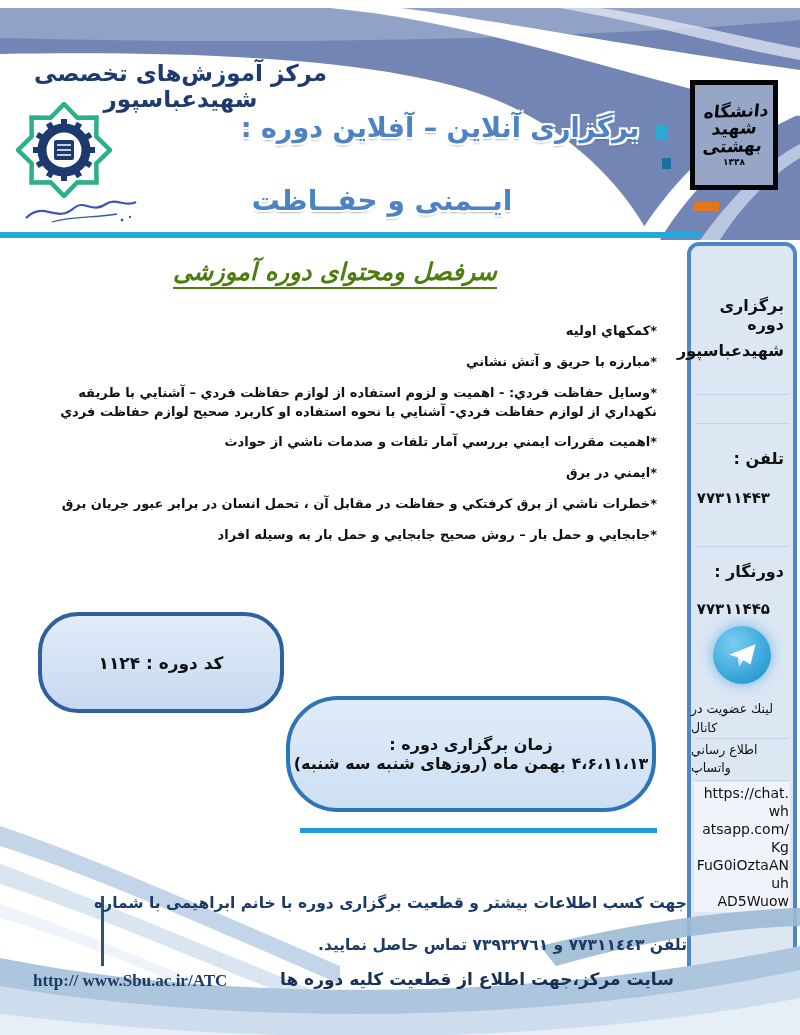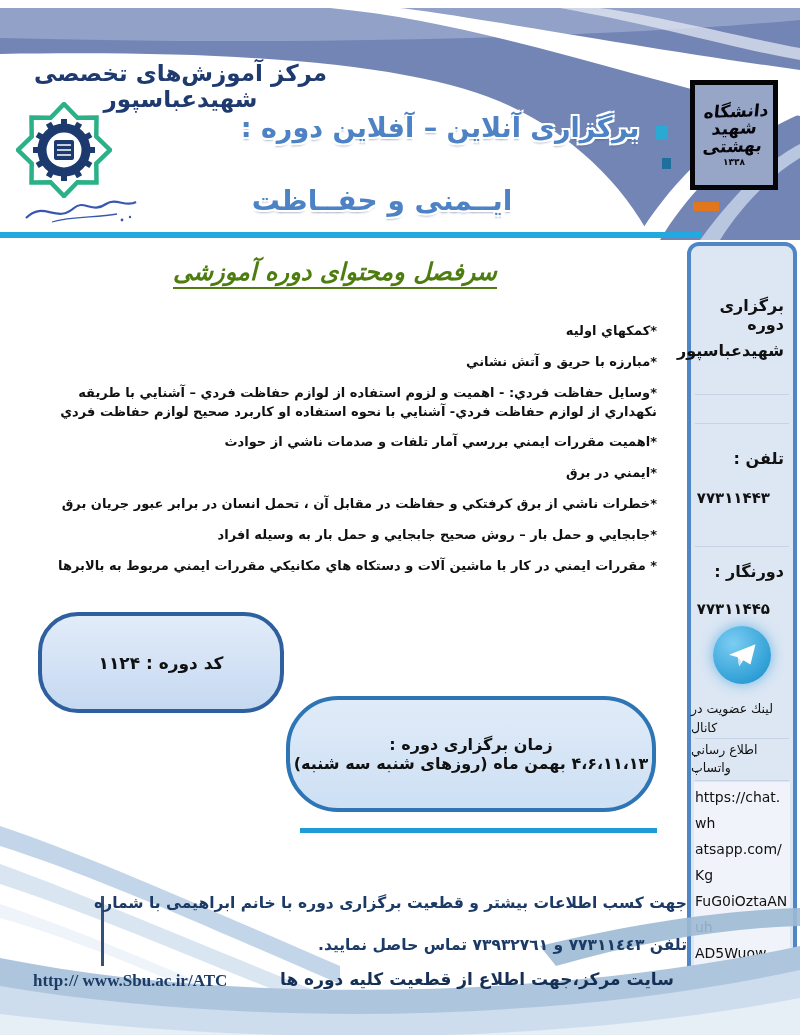--- a/index.html
+++ b/index.html
@@ -50,23 +50,23 @@
   .sidebar{left:687px;top:234px;width:110px;height:752px;z-index:1;box-sizing:border-box;
            border:4px solid #4f86c6;border-radius:12px;background:#dde7f4;direction:rtl;}
   .sb{position:absolute;width:100%;box-sizing:border-box;}
   .sb-label{font-size:16px;font-weight:bold;color:#111;text-align:right;padding-left:4px;padding-right:9px;}
   .sb-num{font-size:15px;font-weight:bold;color:#111;text-align:right;padding-right:23px;letter-spacing:1px;}
   .sb-div{position:absolute;left:4px;right:4px;height:1px;background:#c6d3e6;}
   .tg-wrap{position:absolute;top:380px;left:50%;transform:translateX(-50%);width:58px;height:58px;
            border-radius:50%;background:radial-gradient(circle at 35% 30%,#7bcdf2,#2f9fd6 72%,#1f86bd);
            box-shadow:0 0 14px rgba(90,175,225,.85);display:flex;align-items:center;justify-content:center;}
   .sb-note{font-size:12.5px;color:#111;text-align:left;line-height:1.35;}
-  .sb-link{position:absolute;top:536px;left:3px;right:3px;direction:ltr;text-align:left;
+  .sb-link{position:absolute;top:536px;left:3px;right:3px;direction:ltr;text-align:right;
            background:rgba(255,255,255,.55);font-family:"DejaVu Sans",sans-serif;
-           font-size:14px;color:#111;line-height:26px;word-break:break-all;padding:2px 1px;}
+           font-size:14px;color:#111;line-height:18px;word-break:break-all;padding:2px 1px;}
 
   
   .bottom-svg{left:0;top:810px;z-index:2;}
   .vline{left:101px;top:888px;width:3px;height:70px;background:#31517a;z-index:3;}
   .contact-1{right:113px;top:886px;width:600px;z-index:3;direction:rtl;text-align:right;white-space:nowrap;
              font-size:15.5px;font-weight:bold;color:#1b3a66;}
   .contact-2{right:113px;top:928px;width:600px;z-index:3;direction:rtl;text-align:right;white-space:nowrap;
              font-size:15.5px;font-weight:bold;color:#1b3a66;}
   .site-note{right:113px;top:961px;width:420px;z-index:3;direction:rtl;text-align:center;white-space:nowrap;
              font-size:17px;font-weight:bold;color:#152f55;}
@@ -135,21 +135,20 @@
   <div class="abs content-heading">سرفصل ومحتوای دوره آموزشی</div>
 
   <div class="abs bullets">
     <div class="bullet">*كمكهاي اوليه</div>
     <div class="bullet">*مبارزه با حريق و آتش نشاني</div>
     <div class="bullet">*وسايل حفاظت فردي: - اهميت و لزوم استفاده از لوازم حفاظت فردي – آشنايي با طريقه نكهداري از لوازم حفاظت فردي- آشنايي با نحوه استفاده او كاربرد صحيح لوازم حفاظت فردي</div>
     <div class="bullet">*اهميت مقررات ايمني بررسي آمار تلفات و صدمات ناشي از حوادث</div>
     <div class="bullet">*ايمني در برق</div>
     <div class="bullet">*خطرات ناشي از برق كرفتكي و حفاظت در مقابل آن ، تحمل انسان در برابر عبور جريان برق</div>
     <div class="bullet">*جابجايي و حمل بار – روش صحيح جابجايي و حمل بار به وسيله افراد</div>
-    <div class="bullet">* مقررات ايمني در كار با ماشين آلات و دستكاه هاي مكانيكي مقررات ايمني مربوط به بالابرها</div>
   </div>
 
   <div class="abs code-box">
     <span>كد دوره : ۱۱۲۴</span>
   </div>
 
   <div class="abs time-box">
     <div>زمان برگزاری دوره :</div>
     <div>۴،۶،۱۱،۱۳ بهمن ماه (روزهای شنبه سه شنبه)</div>
   </div>

